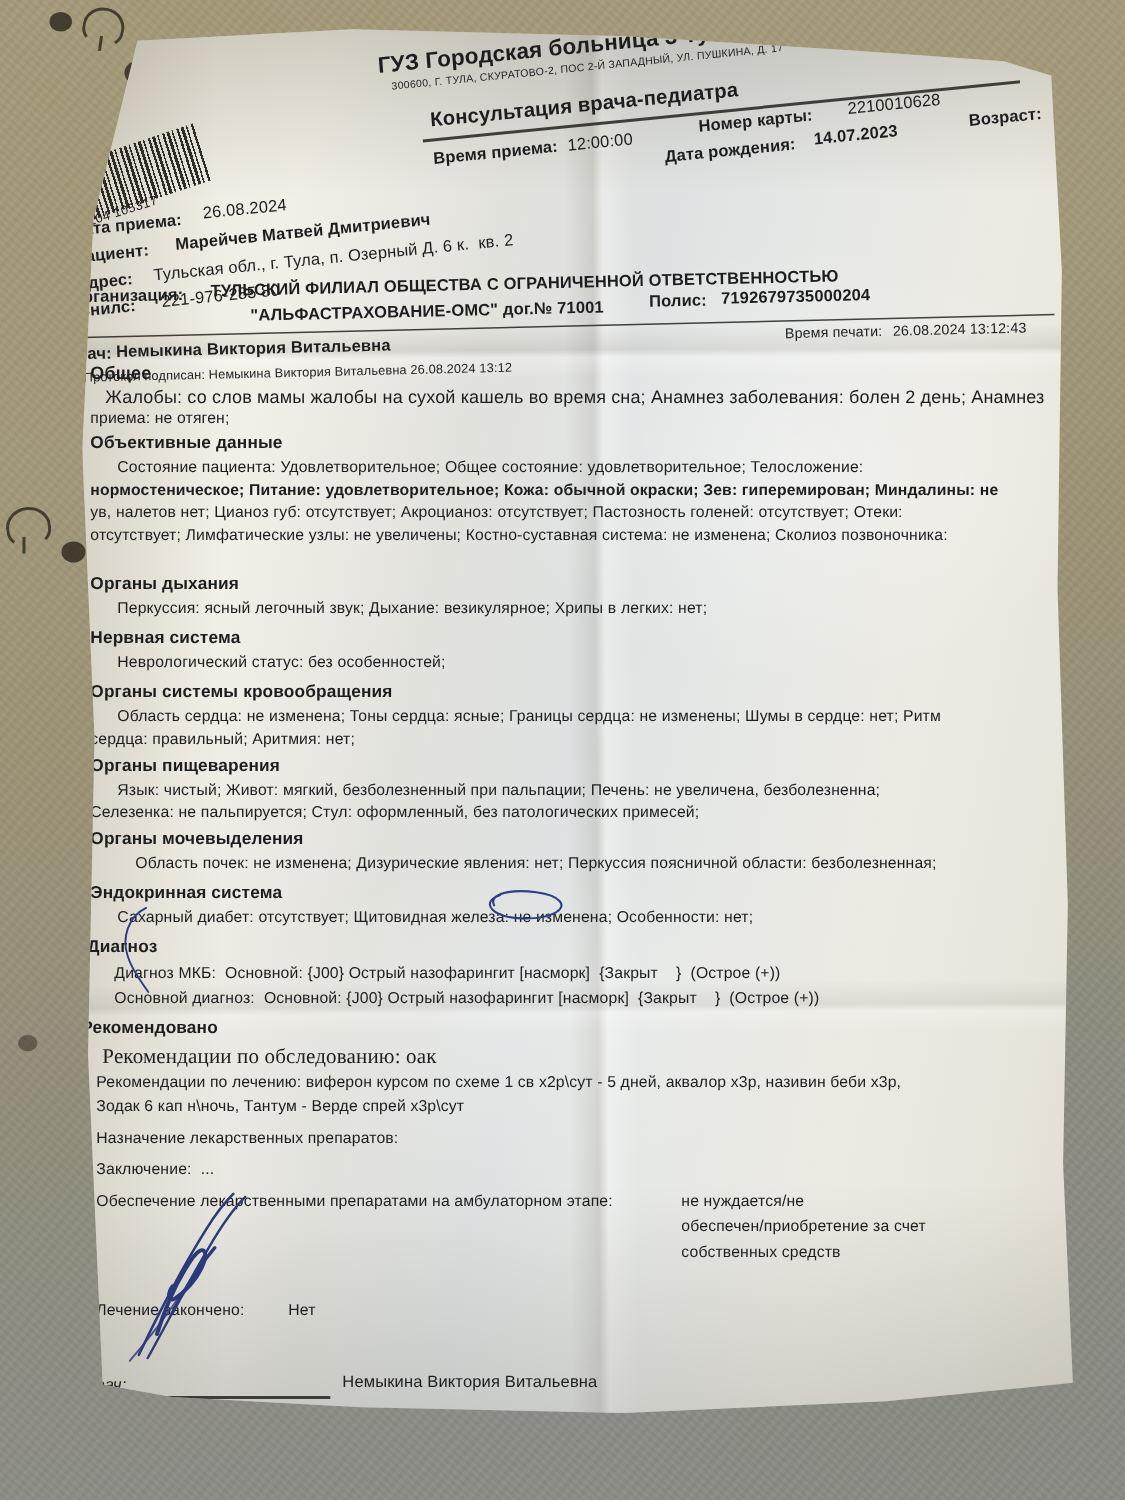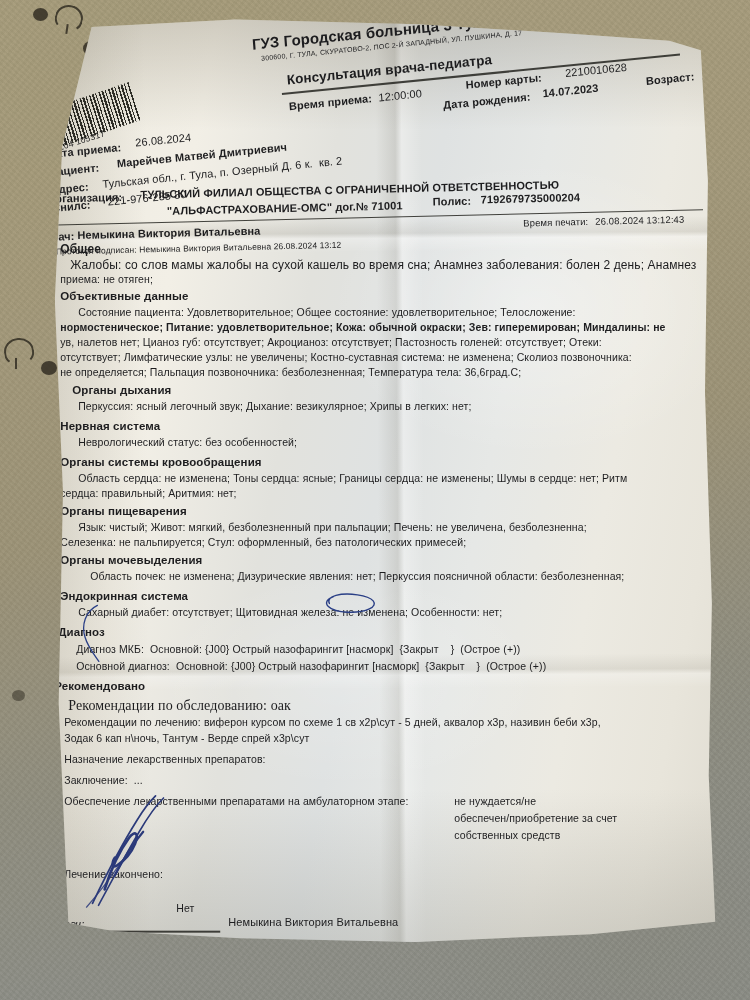--- a/index.html
+++ b/index.html
@@ -207,23 +207,22 @@
 
       <div class="t b" style="left:32px;top:-68px;font-size:12px;">Общее</div>
       <div class="t" style="left:42px;top:-52px;font-size:12px;">Жалобы: со слов мамы жалобы на сухой кашель во время сна; Анамнез заболевания: болен 2 день; Анамнез</div>
       <div class="t" style="left:32px;top:-37px;font-size:10.5px;">приема: не отяген;</div>
 
       <div class="t b" style="left:32px;top:-20px;font-size:11.5px;">Объективные данные</div>
       <div class="t" style="left:50px;top:-4px;font-size:10.5px;">Состояние пациента: Удовлетворительное; Общее состояние: удовлетворительное; Телосложение:</div>
       <div class="t" style="left:32px;top:11px;font-size:10.5px;font-weight:bold;">нормостеническое; Питание: удовлетворительное; Кожа: обычной окраски; Зев: гиперемирован; Миндалины: не</div>
       <div class="t" style="left:32px;top:26px;font-size:10.5px;">ув, налетов нет; Цианоз губ: отсутствует; Акроцианоз: отсутствует; Пастозность голеней: отсутствует; Отеки:</div>
       <div class="t" style="left:32px;top:41px;font-size:10.5px;">отсутствует; Лимфатические узлы: не увеличены; Костно-суставная система: не изменена; Сколиоз позвоночника:</div>
-      <div class="t" style="left:32px;top:56px;font-size:10.5px;">не определяется; Пальпация позвоночника: безболезненная; Температура тела: 36,6град.С;</div>
-
-      <div class="t b" style="left:32px;top:74px;font-size:11.5px;margin-left:12px;">Органы дыхания</div>
+
+      <div class="t b" style="left:32px;top:74px;font-size:11.5px;">Органы дыхания</div>
       <div class="t" style="left:50px;top:90px;font-size:10.5px;">Перкуссия: ясный легочный звук; Дыхание: везикулярное; Хрипы в легких: нет;</div>
 
       <div class="t b" style="left:32px;top:110px;font-size:11.5px;">Нервная система</div>
       <div class="t" style="left:50px;top:126px;font-size:10.5px;">Неврологический статус: без особенностей;</div>
 
       <div class="t b" style="left:32px;top:146px;font-size:11.5px;">Органы системы кровообращения</div>
       <div class="t" style="left:50px;top:162px;font-size:10.5px;">Область сердца: не изменена; Тоны сердца: ясные; Границы сердца: не изменены; Шумы в сердце: нет; Ритм</div>
       <div class="t" style="left:32px;top:177px;font-size:10.5px;">сердца: правильный; Аритмия: нет;</div>
 
       <div class="t b" style="left:32px;top:195px;font-size:11.5px;">Органы пищеварения</div>
@@ -246,21 +245,21 @@
       <div class="t" style="left:36px;top:422px;font-size:10.5px;">Зодак 6 кап н\ночь, Тантум - Верде спрей х3р\сут</div>
       <div class="t" style="left:36px;top:443px;font-size:10.5px;">Назначение лекарственных препаратов:</div>
       <div class="t" style="left:36px;top:464px;font-size:10.5px;">Заключение:  ...</div>
 
       <div class="t" style="left:36px;top:485px;font-size:10.5px;">Обеспечение лекарственными препаратами на амбулаторном этапе:</div>
       <div class="t" style="left:426px;top:485px;font-size:10.5px;">не нуждается/не</div>
       <div class="t" style="left:426px;top:502px;font-size:10.5px;">обеспечен/приобретение за счет</div>
       <div class="t" style="left:426px;top:519px;font-size:10.5px;">собственных средств</div>
 
       <div class="t" style="left:36px;top:558px;font-size:10.5px;">Лечение закончено:</div>
-      <div class="t" style="left:148px;top:558px;font-size:10.5px;margin-top:34px;">Нет</div>
+      <div class="t" style="left:164px;top:558px;font-size:10.5px;">Нет</div>
 
       <div class="t i" style="left:28px;top:608px;font-size:11px;">Врач:</div>
       <div class="rule" style="left:72px;top:621px;width:120px;height:1.5px;"></div>
       <div class="t" style="left:200px;top:606px;font-size:11px;">Немыкина Виктория Витальевна</div>
     </div>
 
     <svg id="oakcircle" viewBox="0 0 60 22">
       <path d="M8,12 C4,4 20,1 36,3 C52,5 58,12 48,17 C38,22 14,22 7,15 C3,11 6,7 12,5" fill="none" stroke="#2a3f86" stroke-width="1.4" stroke-linecap="round"></path>
     </svg>
 

